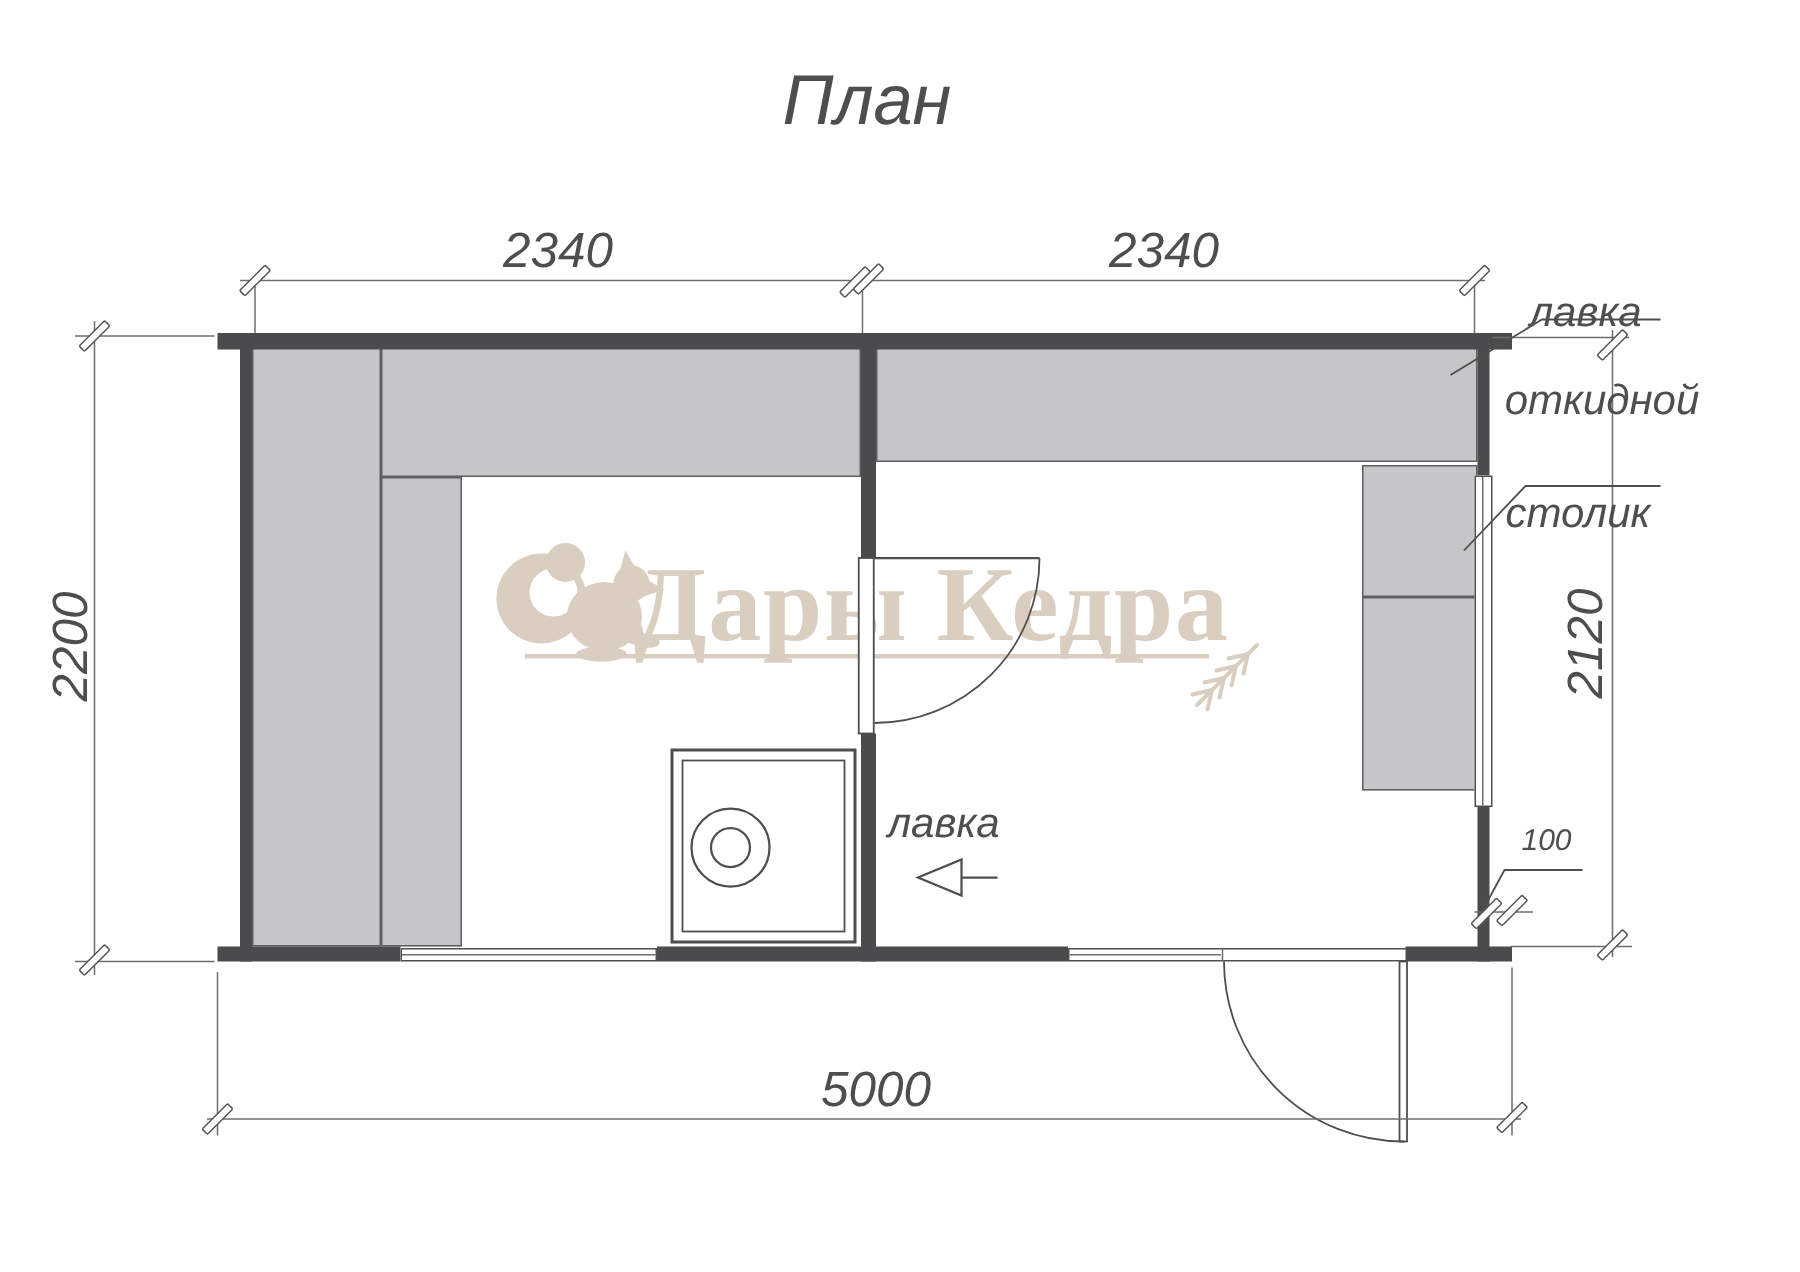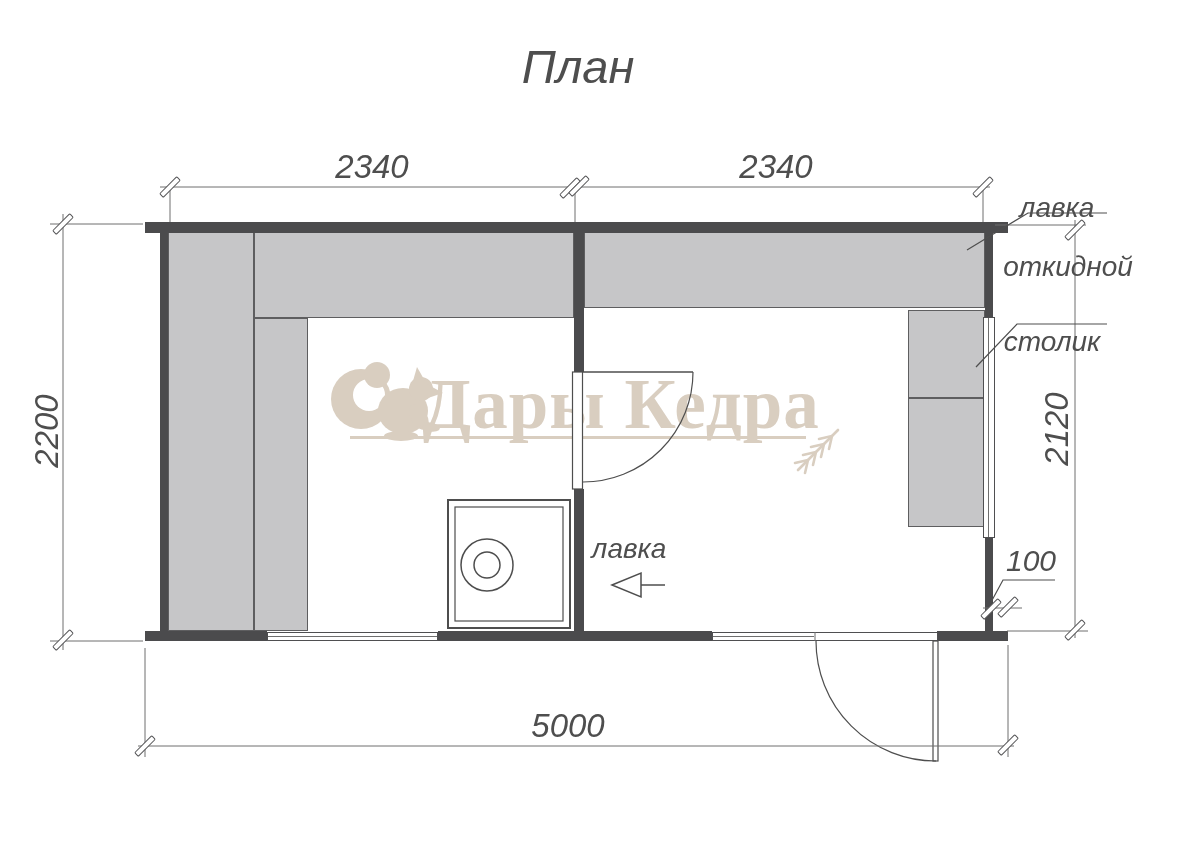--- a/index.html
+++ b/index.html
@@ -5,21 +5,21 @@
   html,body{margin:0;padding:0;background:#fff;}
   .canvas{position:relative;width:1200px;height:848px;background:#fff;overflow:hidden;
           font-family:"Liberation Sans",sans-serif;}
   .wall{position:absolute;background:var(--wall,#4b4b4d);}
   .bench{position:absolute;background:var(--bench,#c6c6c8);border:1px solid #5e5e60;box-sizing:border-box;}
   .win{position:absolute;background:#fff;border:1px solid #4f4f51;box-sizing:border-box;}
   .txt{position:absolute;transform:translate(-50%,-50%);font-style:italic;
        color:var(--ink,#4e4e4e);white-space:nowrap;}
   .txt.rot{transform:translate(-50%,-50%) rotate(-90deg);}
   .dim{font-size:33px;}
-  .dim-sm{font-size:30px;}
+  .dim-sm{font-size:20px;}
   .lbl{font-size:28px;}
   .title{font-size:47px;}
   .wm-brand{position:absolute;transform:translate(-50%,-50%);font-family:"Liberation Serif",serif;
             font-weight:bold;font-size:71px;color:var(--wm,#d9cec0);white-space:nowrap;letter-spacing:1px;}
   .wm-rule{position:absolute;background:var(--wm,#d9cec0);}
   .wm-url{position:absolute;transform:translate(-50%,-50%);font-family:"Liberation Serif",serif;
           font-weight:bold;font-size:23px;letter-spacing:6px;color:var(--wm,#d9cec0);white-space:nowrap;}
   svg.overlay{position:absolute;left:0;top:0;}
   .wm-svg{position:absolute;}
 </style>
@@ -169,21 +169,21 @@
       <polygon points="612,585 641,573 641,597" fill="#ffffff" stroke-width="1.5"></polygon>
     </g>
   </svg>
 
   <div class="txt title" style="left:578px;top:66px;">План</div>
 
   <div class="txt dim" style="left:372px;top:167px;">2340</div>
   <div class="txt dim" style="left:776px;top:167px;">2340</div>
   <div class="txt dim rot" style="left:47px;top:431px;">2200</div>
   <div class="txt dim rot" style="left:1057px;top:429px;">2120</div>
-  <div class="txt dim" style="left:568px;top:726px;">5000</div>
+  <div class="txt dim" style="left:584px;top:726px;">5000</div>
   <div class="txt dim-sm" style="left:1031px;top:561px;">100</div>
 
   <div class="txt lbl" style="left:1057px;top:196px;margin-top:12px;">лавка</div>
   <div class="txt lbl" style="left:1068px;top:267px;">откидной</div>
   <div class="txt lbl" style="left:1052px;top:306px;margin-top:36px;">столик</div>
   <div class="txt lbl" style="left:629px;top:549px;">лавка</div>
 
 </div>
 
 </body></html>

